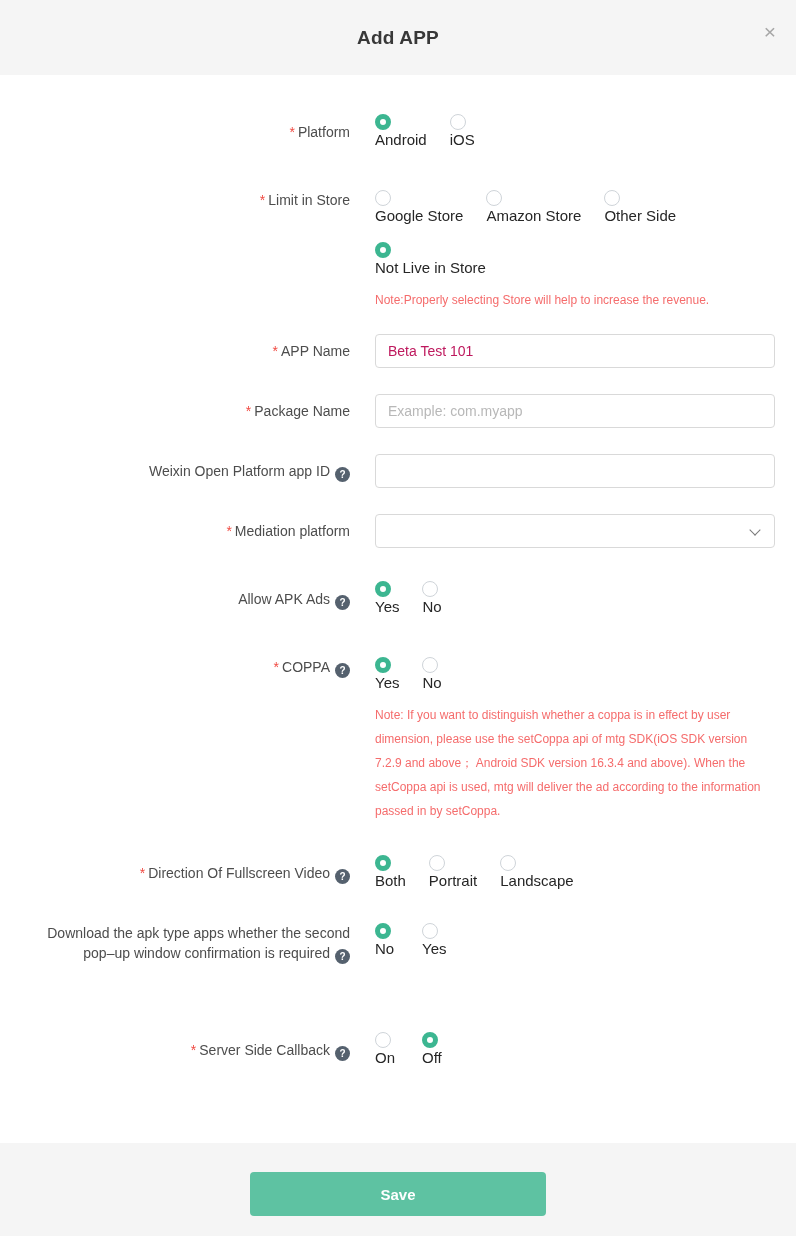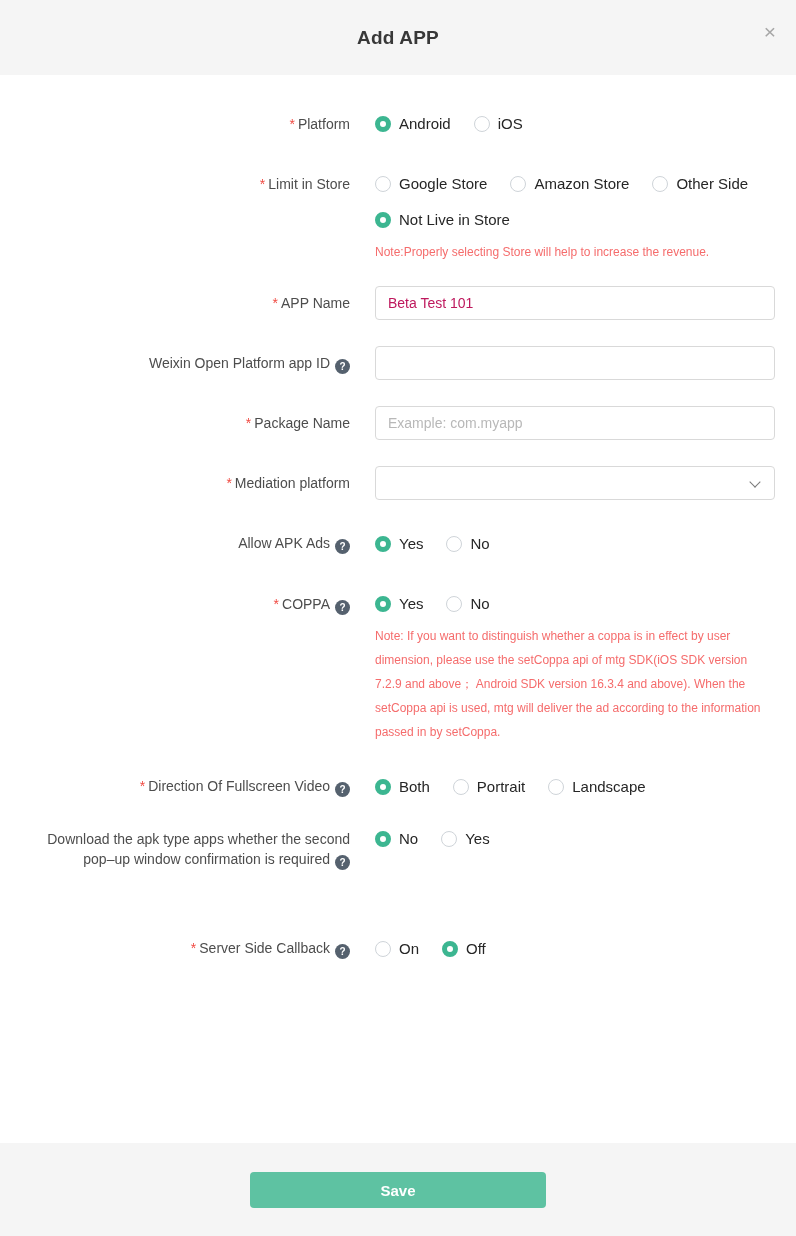--- a/index.html
+++ b/index.html
@@ -20,21 +20,21 @@
   .row.top { align-items:flex-start; }
   .label-col { width:310px; flex:0 0 310px; text-align:right; font-size:14px;
     line-height:20px; color:#4d4d4d; }
   .req { color:#f04a42; margin-right:3px; }
   .help { display:inline-block; width:15px; height:15px; border-radius:50%;
     background:#55616e; color:#fff; font-size:10px; font-weight:bold; line-height:15px;
     text-align:center; margin-left:5px; vertical-align:-2px; }
   .control-col { margin-left:25px; width:400px; flex:0 0 400px; }
 
   .opt-line { display:flex; align-items:center; min-height:20px; }
-  .opt { display:inline-flex; align-items:center; margin-right:23px; cursor:pointer; }
+  .opt { display:inline-flex; align-items:flex-start; margin-right:23px; cursor:pointer;flex-direction:column; }
   .opt:last-child { margin-right:0; }
   .radio { width:16px; height:16px; border-radius:50%; border:1px solid #cfd4d9;
     background:#fff; margin-right:8px; flex:0 0 16px; }
   .radio.checked { border:5px solid #3cb691; }
   .opt-label { font-size:15px; color:#262626; line-height:20px; }
   .checkbox { width:16px; height:16px; border:1px solid #cfd4d9; border-radius:3px;
     background:#fff; margin-right:10px; flex:0 0 16px; cursor:pointer; }
 
   .text-input { width:400px; height:34px; border:1px solid #d9d9d9; border-radius:4px;
     padding:0 12px; font-size:14px; color:#be185d; outline:none;
@@ -58,21 +58,21 @@
   .row-apkads    { margin-bottom:40px; }
   .row-coppa     { margin-bottom:32px; }
   .row-ccpa      { margin-bottom:40px; }
   .row-direction { margin-bottom:32px; }
   .row-download  { margin-bottom:68px; }
   .mt16 { margin-top:16px; }
 
   
   .dialog-footer { flex:0 0 93px; height:93px; background:#f5f5f5;
     display:flex; justify-content:center; padding-top:29px; }
-  .save-btn { width:296px; height:36px; background:#5ec2a2; border:none; border-radius:4px;
+  .save-btn { width:296px; height:44px; background:#5ec2a2; border:none; border-radius:4px;
     color:#fff; font-size:15px; font-weight:600; cursor:pointer;
     font-family:"Liberation Sans", sans-serif; }
 </style>
 </head>
 <body>
 
 <div class="dialog">
 
   <div class="dialog-header">
     <div class="dialog-title">Add APP</div>
@@ -130,35 +130,35 @@
 
     <div class="row row-appname">
       <div class="label-col">
         <span class="req">*</span><span>APP Name</span>
       </div>
       <div class="control-col">
         <input class="text-input" type="text" value="Beta Test 101" style="">
       </div>
     </div>
 
+    <div class="row row-package">
+      <div class="label-col">
+        <span class="req">*</span><span>Package Name</span>
+      </div>
+      <div class="control-col">
+        <input class="text-input" type="text" placeholder="Example: com.myapp" style="">
+      </div>
+    </div>
+
     <div class="row row-weixin">
       <div class="label-col">
         <span>Weixin Open Platform app ID</span><span class="help">?</span>
       </div>
       <div class="control-col">
         <input class="text-input" type="text" value="" style="">
-      </div>
-    </div>
-
-    <div class="row row-package">
-      <div class="label-col">
-        <span class="req">*</span><span>Package Name</span>
-      </div>
-      <div class="control-col">
-        <input class="text-input" type="text" placeholder="Example: com.myapp" style="">
       </div>
     </div>
 
     <div class="row row-mediation">
       <div class="label-col">
         <span class="req">*</span><span>Mediation platform</span>
       </div>
       <div class="control-col">
         <div class="select-box">
           <span class="chevron"></span>

